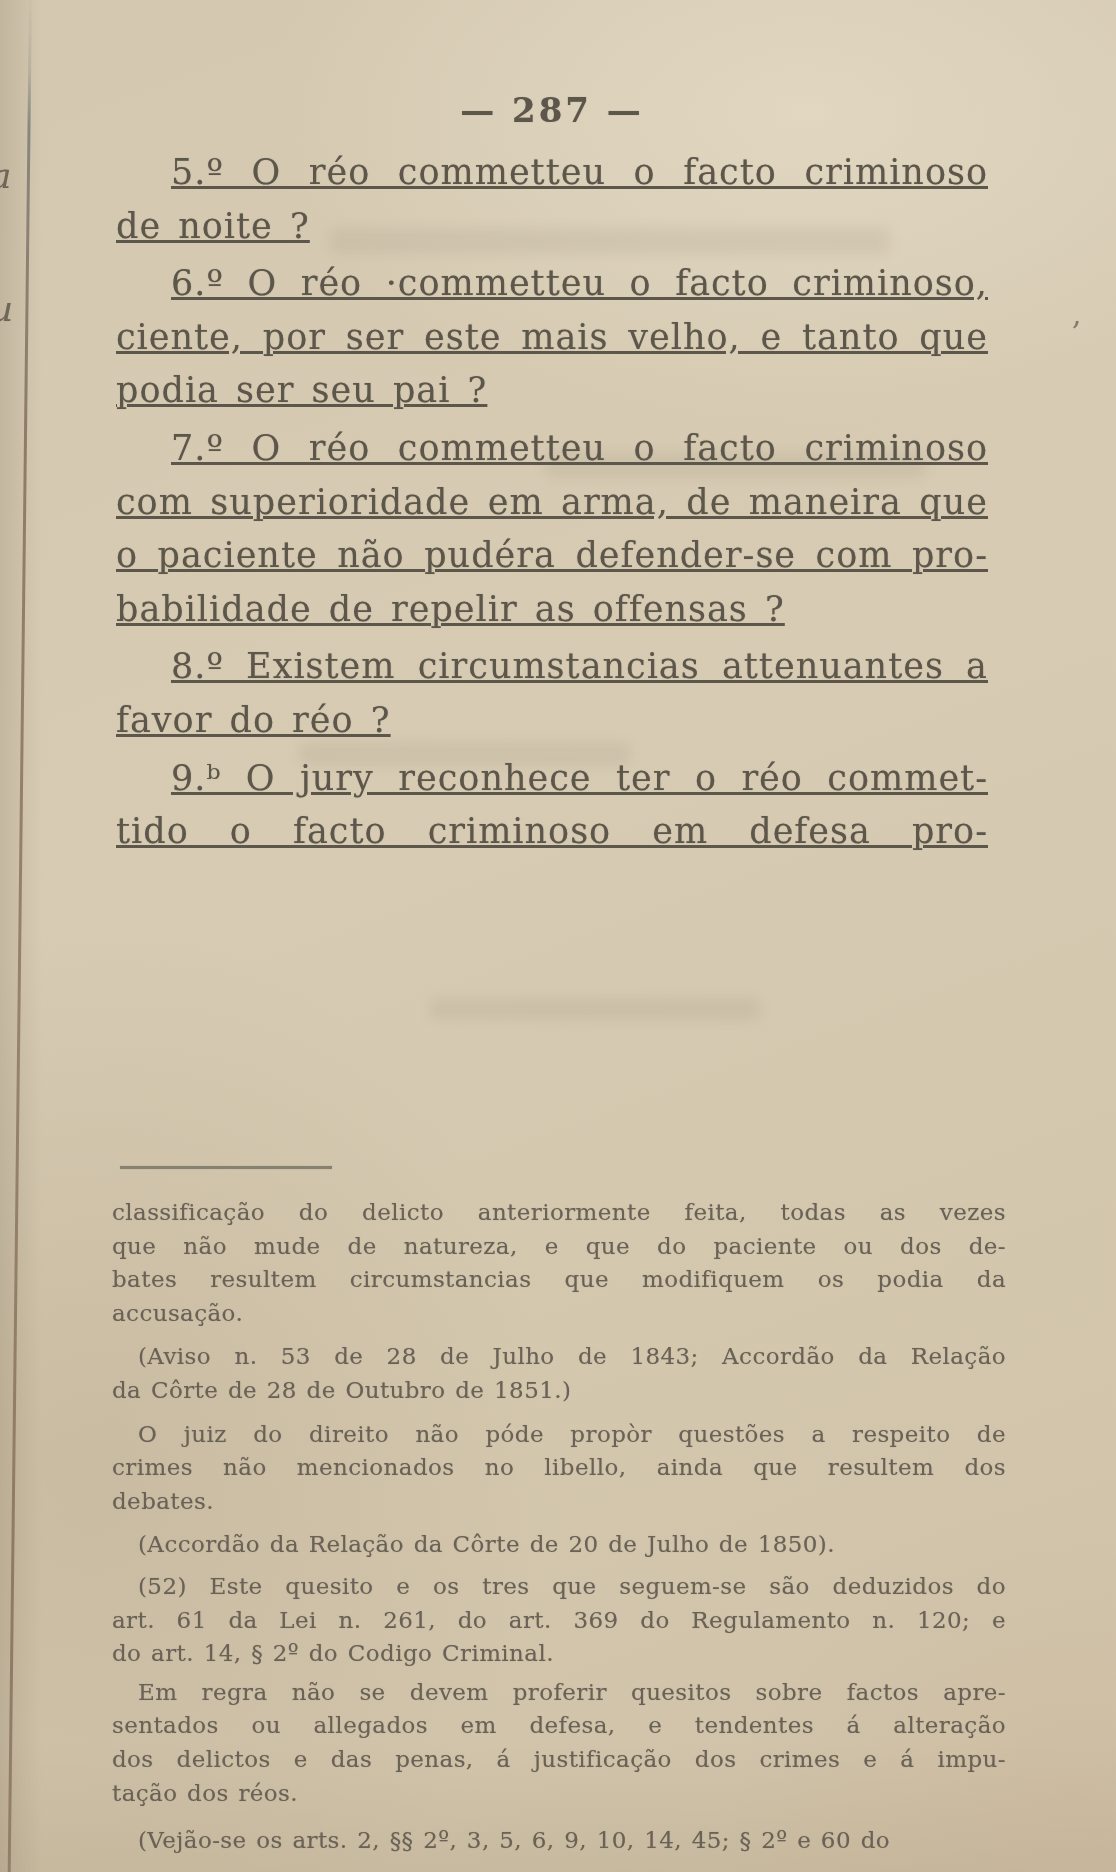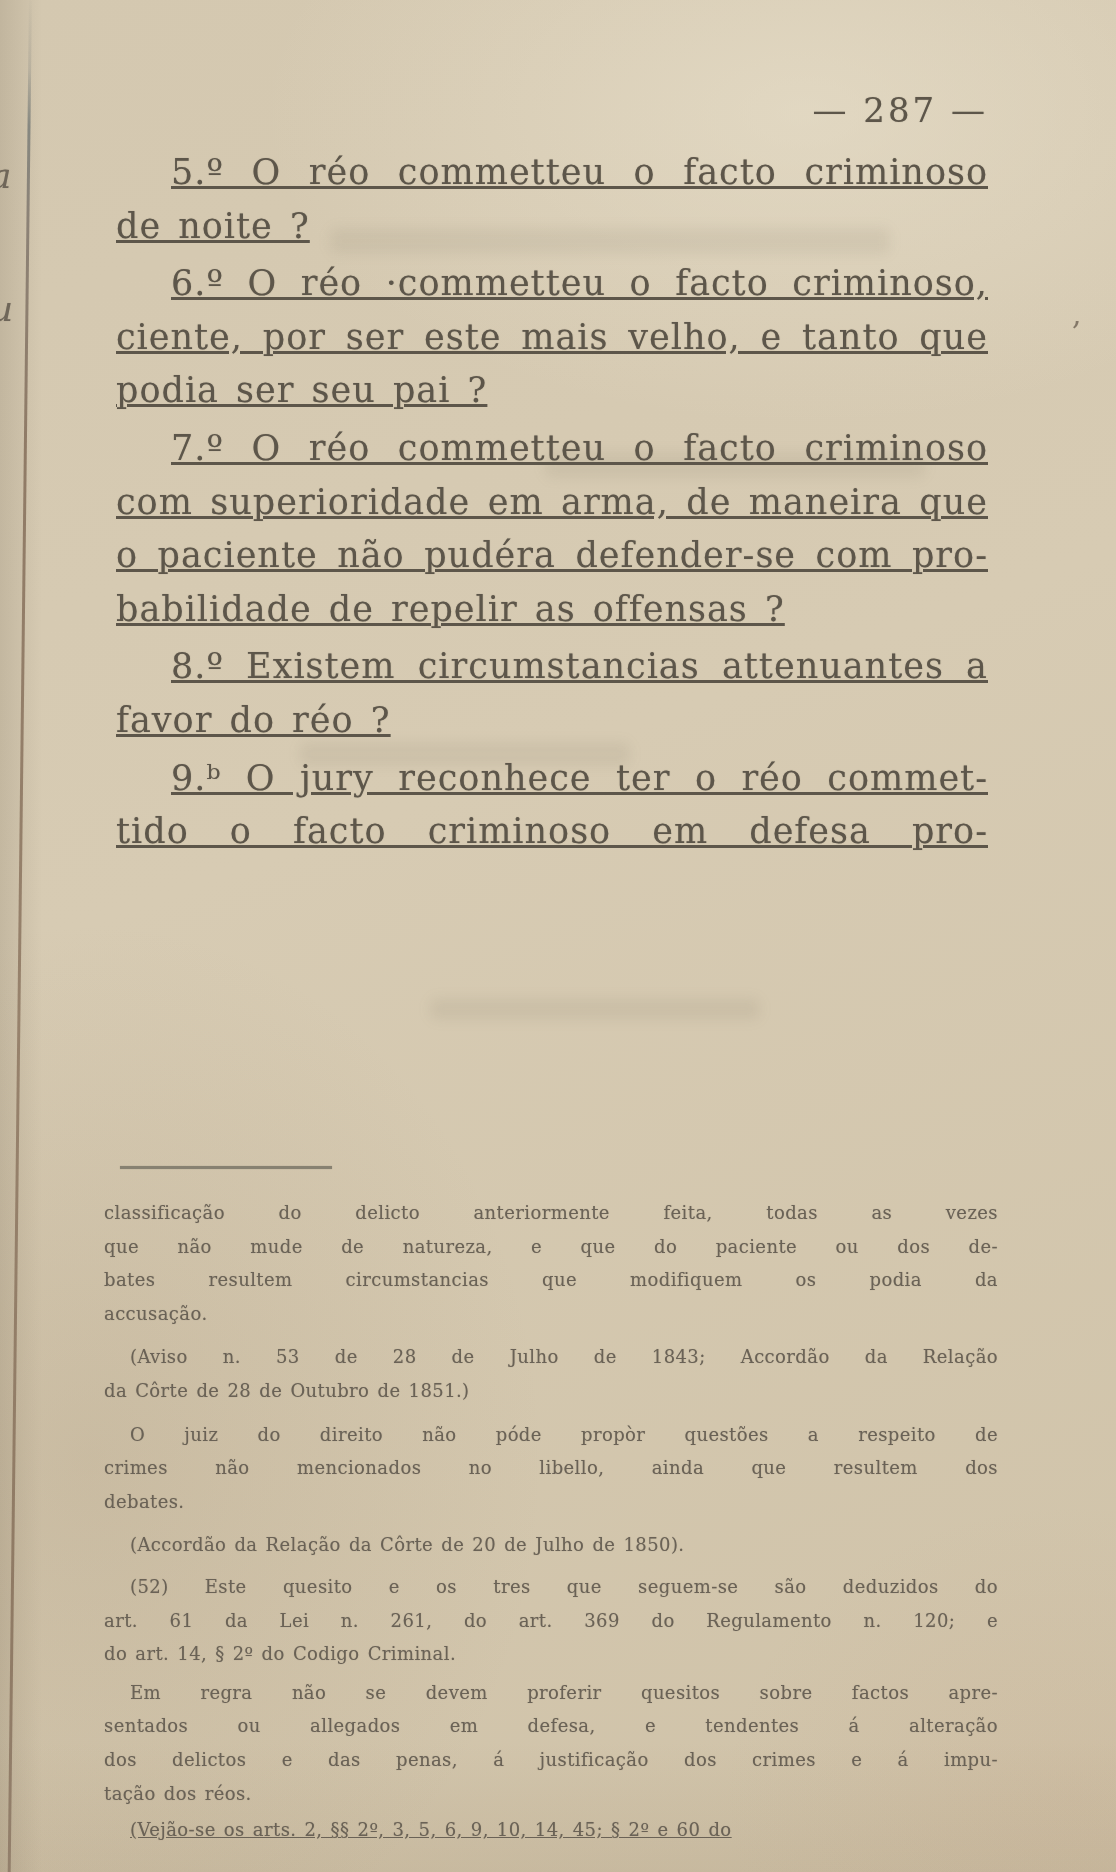--- a/index.html
+++ b/index.html
@@ -24,50 +24,51 @@
       rgba(130,130,125,0) 0%,
       rgba(120,124,122,0.25) 4%,
       rgba(110,116,114,0.75) 7%,
       #8c8276 12%,
       #907b66 24%,
       #97826c 55%,
       #8f7a64 85%,
       #93806c 100%);
   }
   .header{
-    position:absolute;left:100px;top:90px;width:888px;
-    text-align:right;
+    position:absolute;left:108px;top:90px;width:888px;
+    text-align:center;
     font-size:34px;color:#5d564a;letter-spacing:3px;
     text-shadow:0 0 1px rgba(93,86,74,0.45);
+    font-weight:bold;
   }
   .body-text{
     position:absolute;left:100px;top:146px;width:888px;
     font-size:35px;line-height:53.6px;color:#5d564a;
     letter-spacing:1px;word-spacing:5px;
     text-shadow:0 0 1px rgba(93,86,74,0.45);
   }
   .body-text .para{margin:0 0 4px 16px;text-decoration:underline;}
   .body-text .indent{padding-left:55px;}
   .line{text-align:justify;}
   .line.just{text-align-last:justify;}
   .footnote-divider{
     position:absolute;left:120px;top:1166px;width:212px;height:3px;
     background:#878171;box-shadow:0 0 1px rgba(95,88,76,0.5);
   }
   .footnote{
-    position:absolute;left:104px;top:1196px;width:894px;
-    font-size:18px;line-height:33.6px;color:#6a6256;
+    position:absolute;left:112px;top:1196px;width:894px;
+    font-size:23px;line-height:33.6px;color:#6a6256;
     letter-spacing:0.4px;word-spacing:2px;
     text-shadow:0 0 1px rgba(106,98,86,0.4);
   }
   .footnote .para{margin-top:10px;}
   .footnote .para:first-child{margin-top:0;}
   .footnote .para:nth-child(5){margin-top:8px;}
   .footnote .para:nth-child(6){margin-top:5px;}
-  .footnote .para:nth-child(7){margin-top:3px;text-decoration:underline;}
+  .footnote .para:nth-child(7){margin-top:14px;}
   .footnote .indent{padding-left:26px;}
   
   .frag{
     position:absolute;left:-10px;
     font-style:italic;font-size:36px;color:#6f6659;
     text-shadow:0 0 1px rgba(111,102,89,0.4);
   }
   .frag1{top:155px;}
   .frag2{top:288px;}
   .stray-right{

